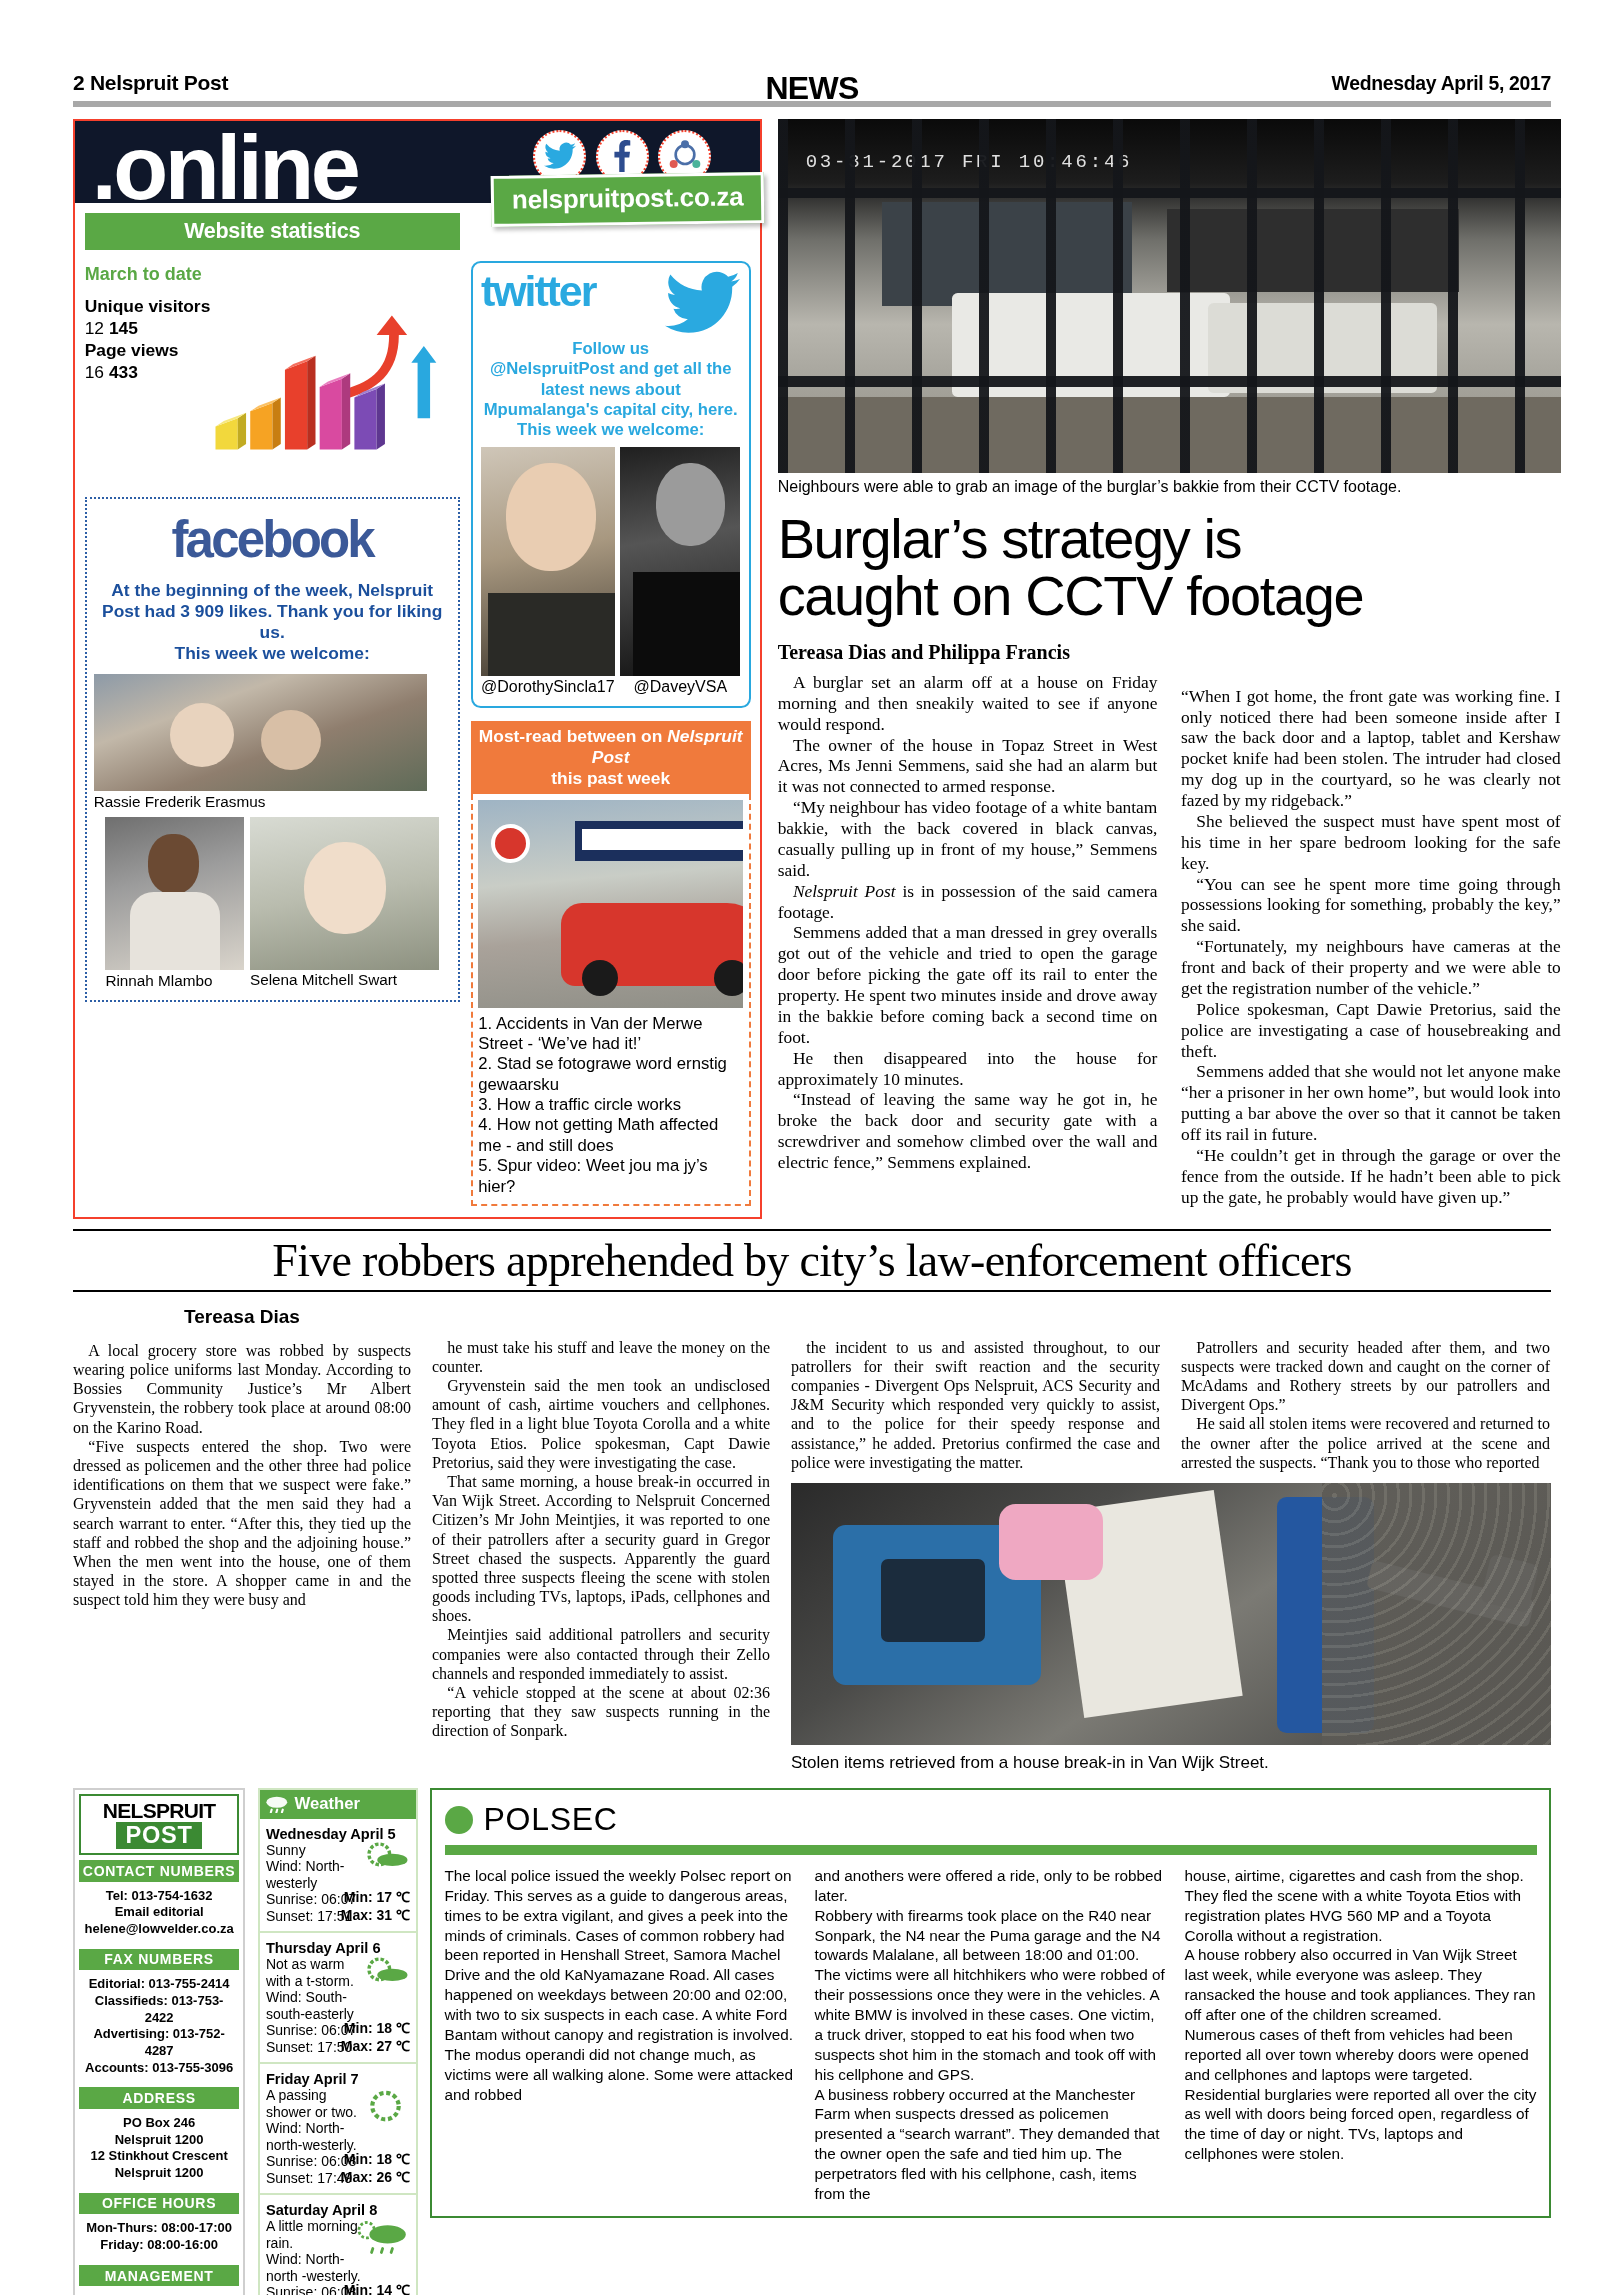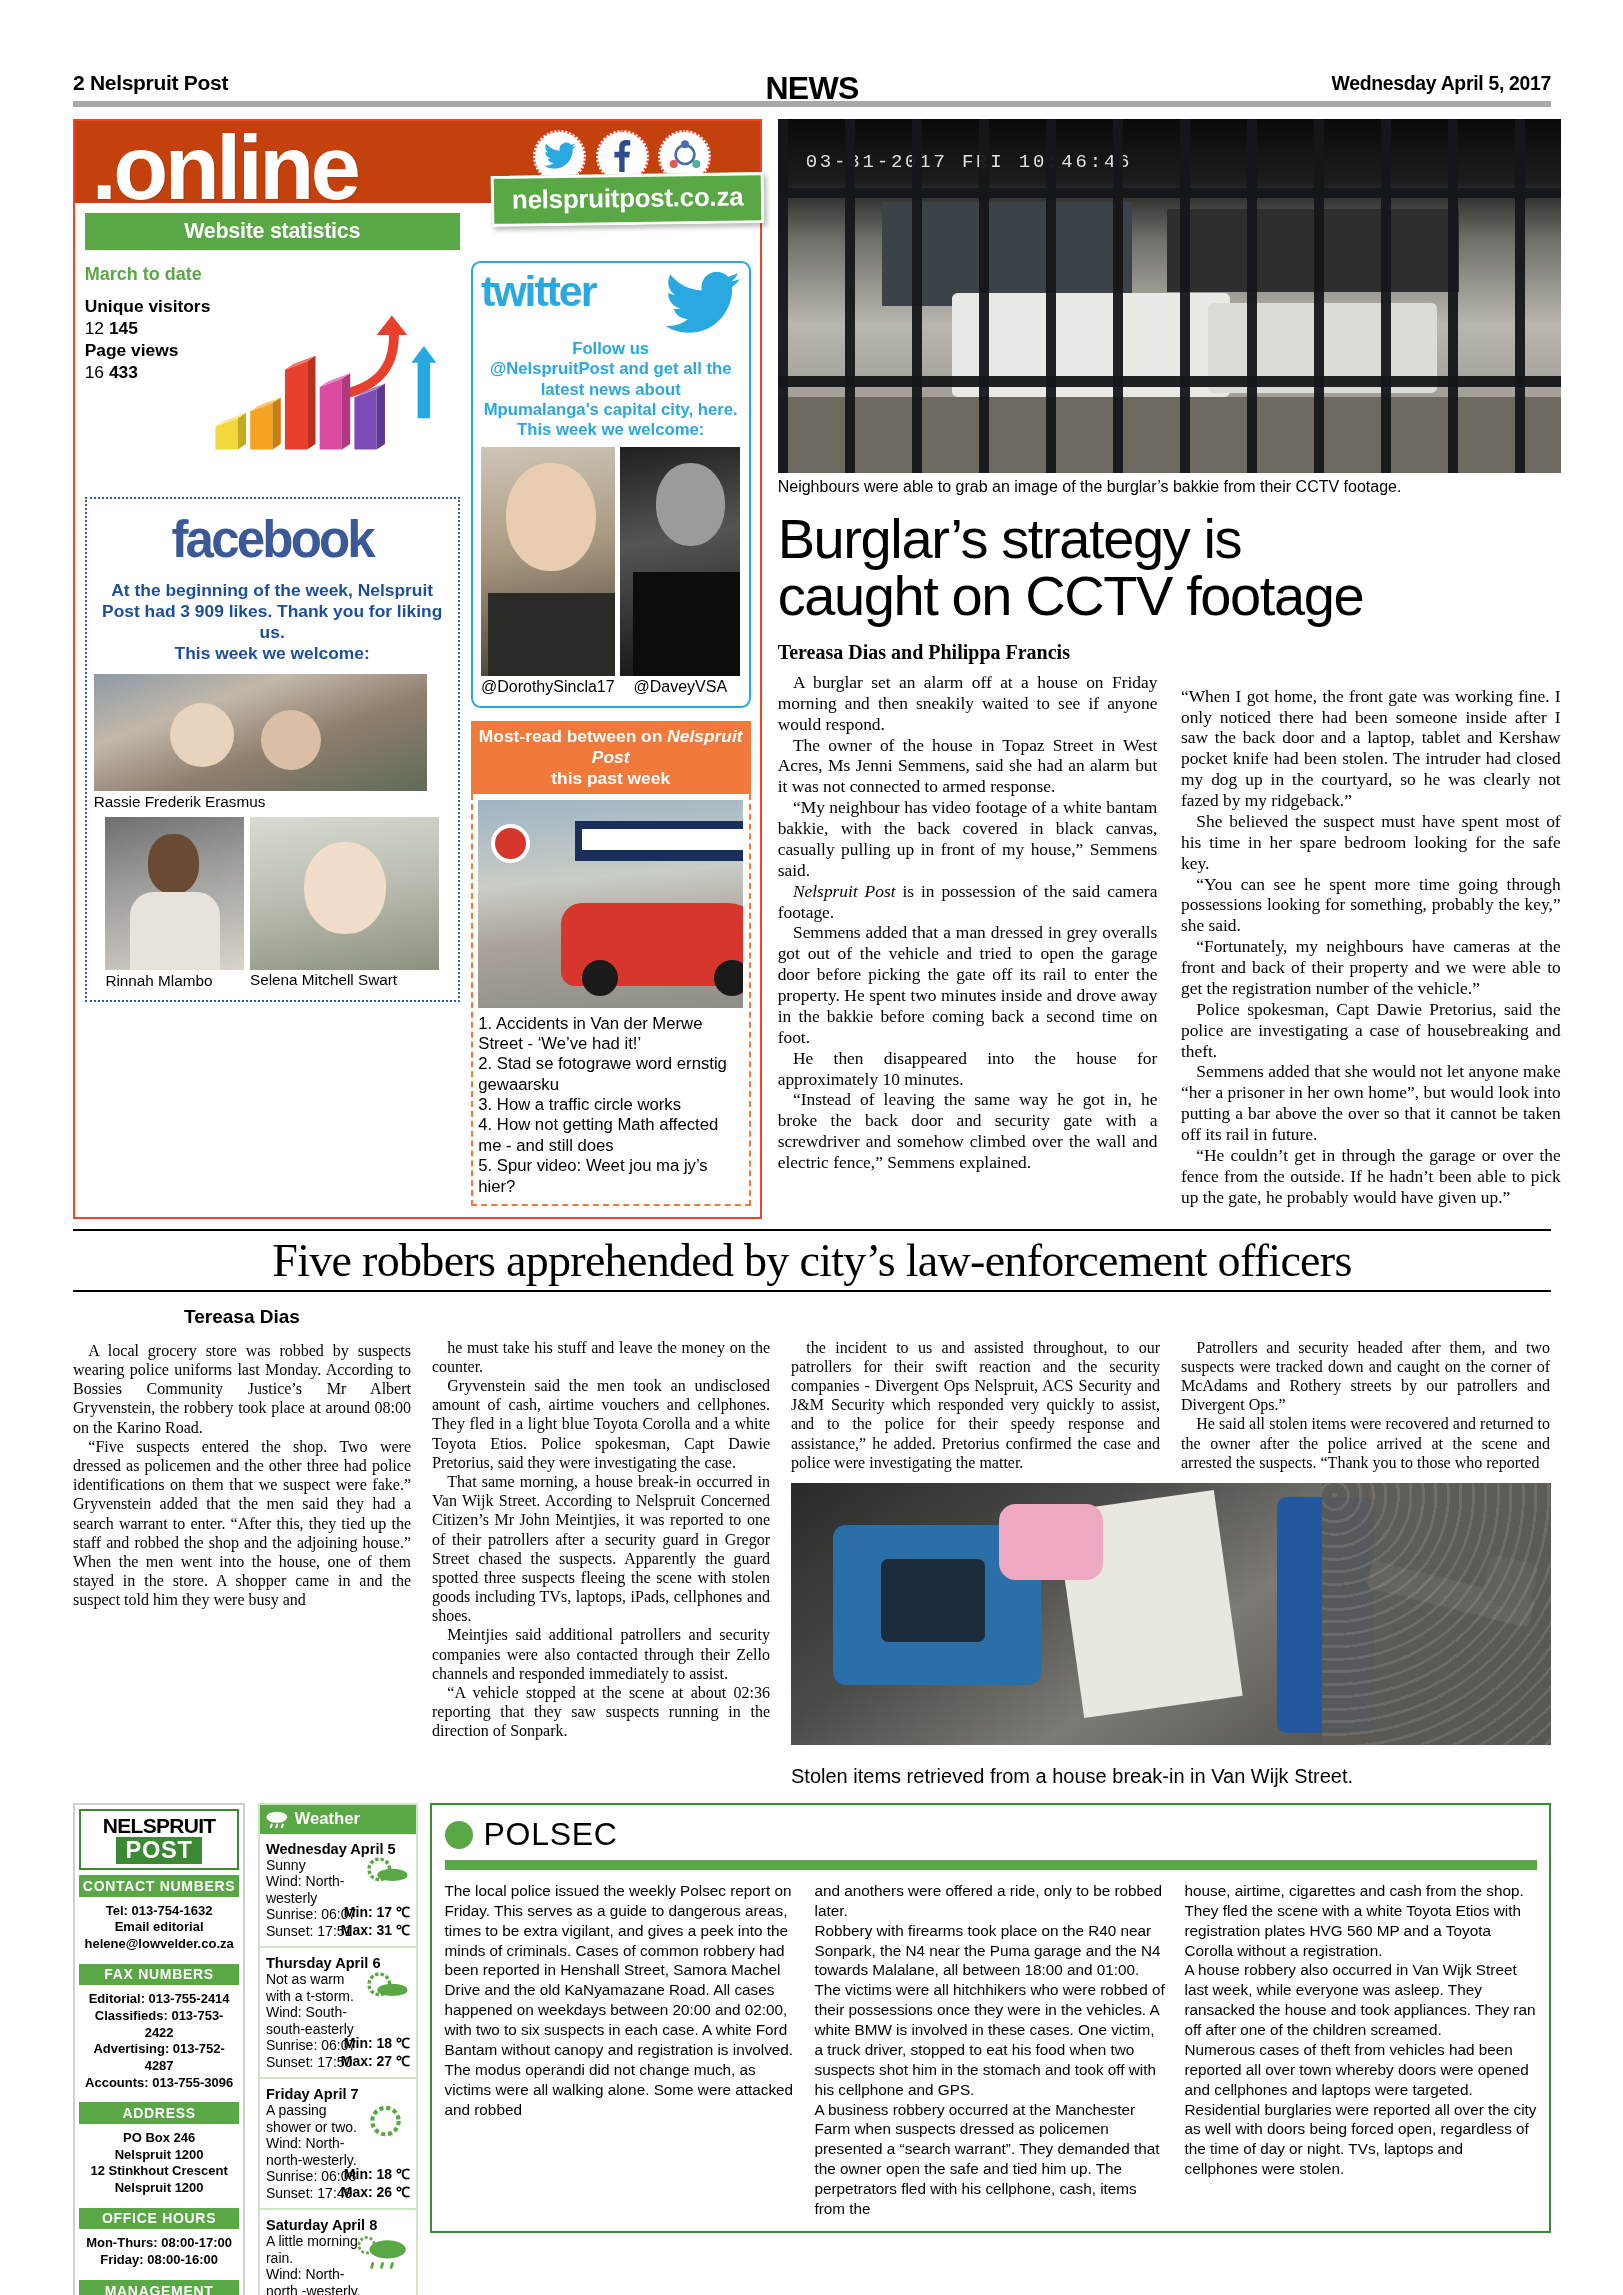--- a/index.html
+++ b/index.html
@@ -18,21 +18,21 @@
   .mh-center { font-size:32px; font-weight:bold; letter-spacing:-0.7px; position:absolute; left:50%; transform:translateX(-50%); bottom:0;}
   .mh-right { font-size:19.4px; font-weight:bold; letter-spacing:-0.3px;}
   .mh-wrap { position:relative; }
   .mh-rule { height:6.2px; background:#a8a8a8; margin-top:5.6px; }
 
   
   .top-area { display:flex; gap:15.3px; margin-top:12.5px; }
 
   
   .online-panel { width:729px; border:2.8px solid #f5402c; background:#fff; position:relative; }
-  .online-head { background:#c2410c; height:82px; position:relative; overflow:visible; }
+  .online-head { background:#0f172a; height:82px; position:relative; overflow:visible; }
   .online-word {
     position:absolute; left:16.7px; top:-4.2px; font-size:90px; font-weight:bold;
     color:#ffffff; letter-spacing:-3.5px; font-family:"Liberation Sans", sans-serif;
     text-shadow: 1.4px 1.4px 0 rgba(0,0,0,.10);
   }
   .social-bubbles { position:absolute; left:458px; top:8.3px; display:flex; gap:9.7px; }
   .bubble { width:53px; height:53px; border-radius:50%; background:#fff; display:flex; align-items:center; justify-content:center;
             border:2.1px dotted #f5402c; }
   .bubble svg { display:block; }
   .url-tab {
@@ -88,21 +88,21 @@
   
   .rule-thick { height:2.8px; background:#000; margin-top:9.7px; }
   .headline2 { font-family:"Liberation Serif", serif; font-size:46px; text-align:center; letter-spacing:-0.7px; margin-top:5.6px; line-height:1.05;}
   .rule-thin { height:2.1px; background:#000; margin-top:4.2px; }
 
   .art2 { display:flex; gap:21px; margin-top:14px; }
   .art2-col { width:369px; font-family:"Liberation Serif", serif; font-size:16px; line-height:1.2; text-align:justify;}
   .art2-col p { text-indent:15.3px; }
   .art2-byline { text-align:center; font-weight:bold; font-size:19px; font-family:"Liberation Sans",sans-serif; margin-bottom:12.5px;}
   .photo-2 { width:760px; height:262px; background:#2b2b2b; margin-top:11px; position:relative; overflow:hidden;}
-  .photo2-cap { font-size:20px; margin-top:20px; }
+  .photo2-cap { font-size:17px; margin-top:8px; }
 
   
   .bottom-row { display:flex; gap:12.5px; margin-top:15.3px; align-items:flex-start;}
   .info-box { width:192px; border:2.1px solid #cfcfcf; padding:4.2px; }
   .logo-np { border:2.1px solid #3b8a33; text-align:center; padding:2.8px 1.4px 4.2px 1.4px;}
   .logo-np .l1 { font-size:21px; font-weight:bold; letter-spacing:-0.7px; }
   .logo-np .l2 { font-size:23.6px; font-weight:bold; letter-spacing:0.7px; background:#3b8a33; color:#fff; display:inline-block; padding:0 9.7px; margin-top:-1.4px;}
   .ib-head { background:#5aa845; color:#fff; text-align:center; font-weight:bold; font-size:14px; letter-spacing:0.7px; padding:2.8px 0; margin-top:4.9px;}
   .ib-body { text-align:center; font-weight:bold; font-size:13px; line-height:1.28; padding:6.2px 1.4px 6.2px 1.4px;}
   .mgmt-role { color:#14532d; font-weight:bold; font-size:12.5px; }

